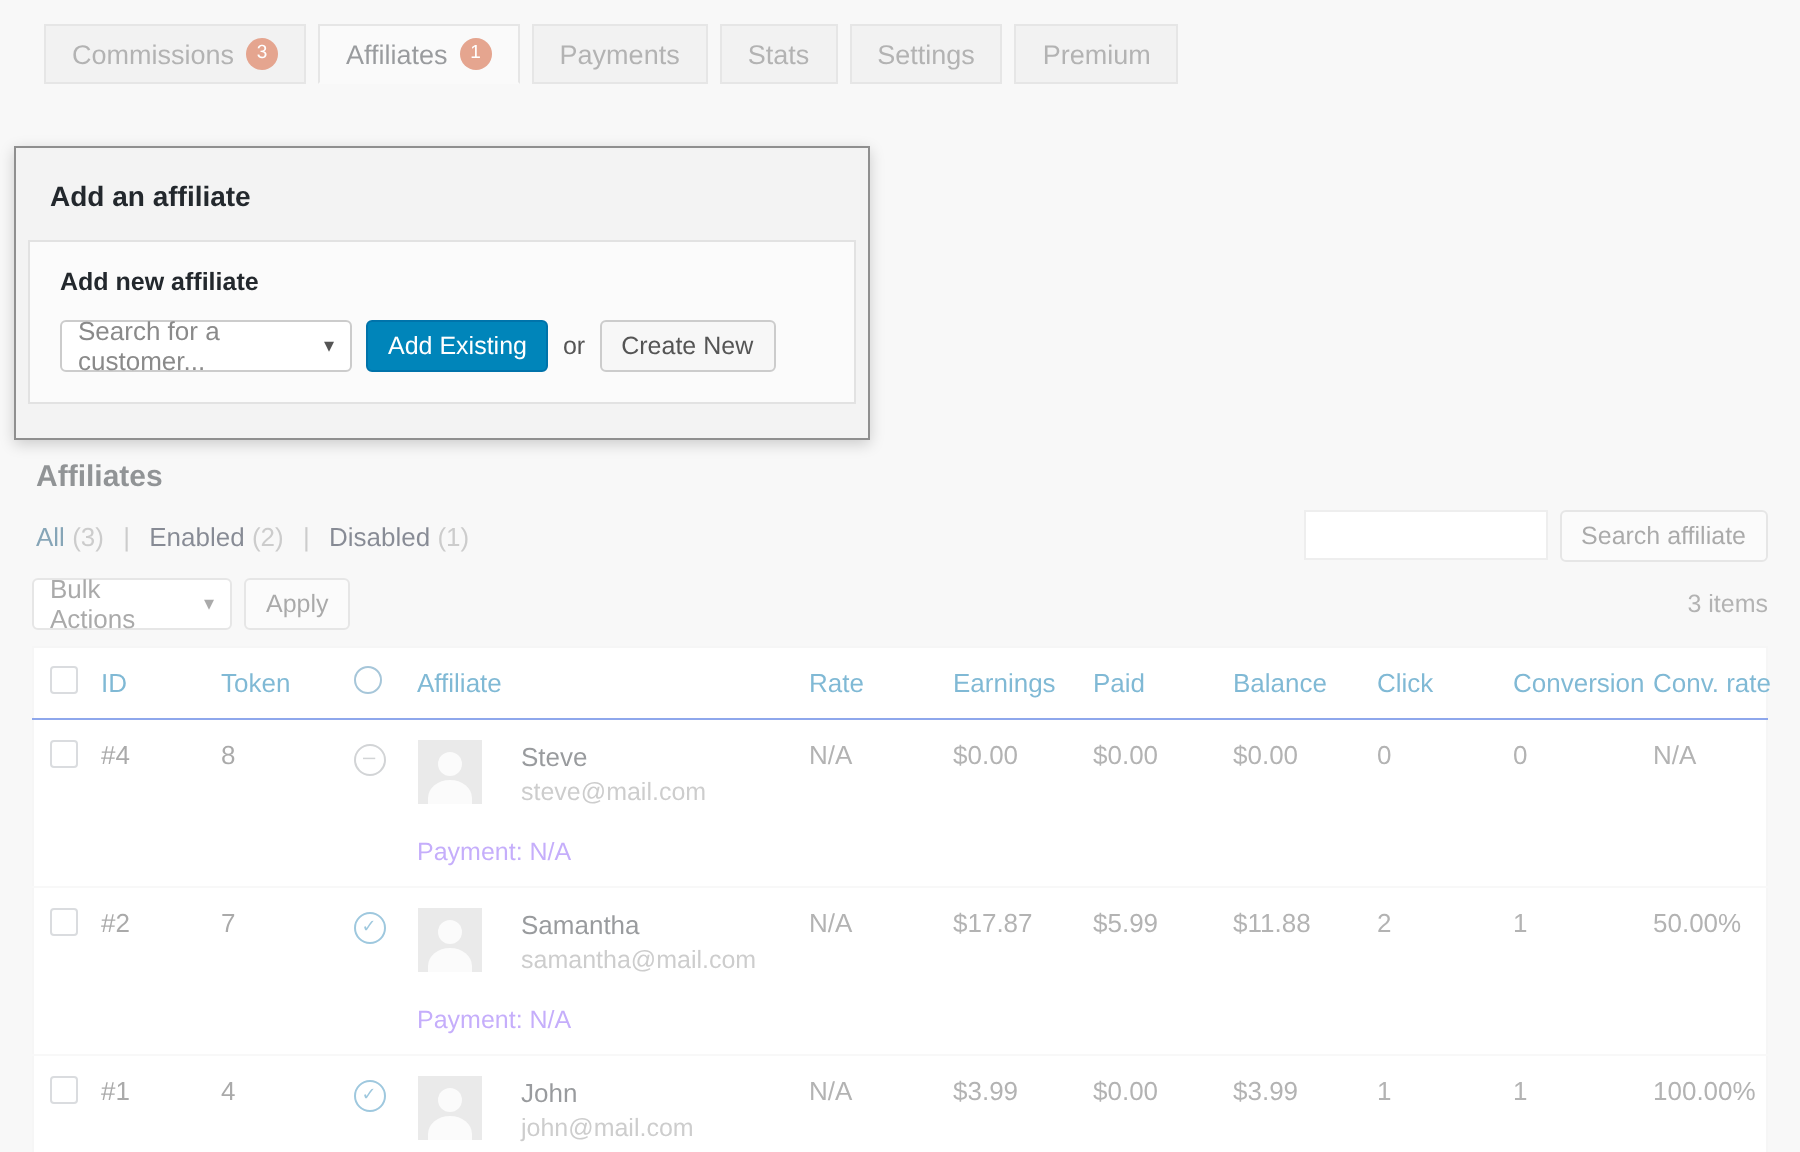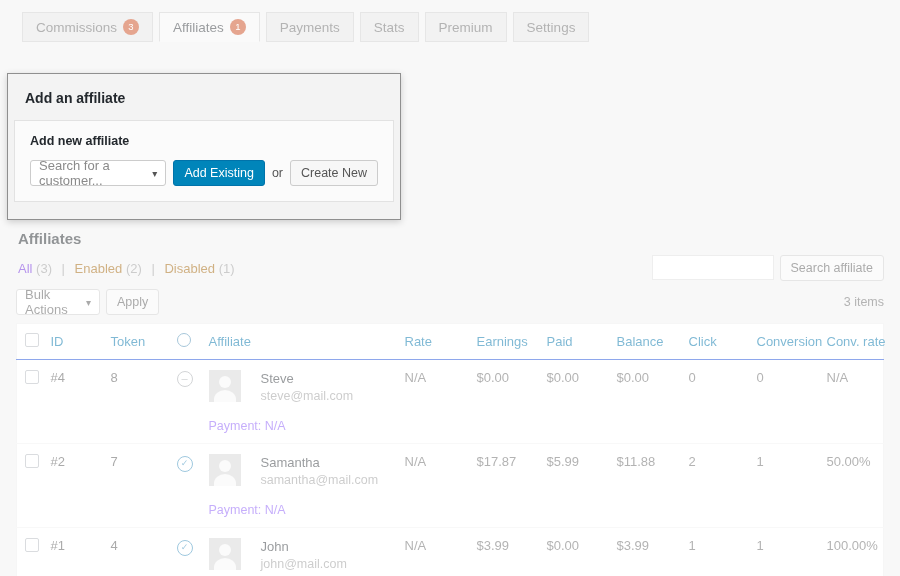--- a/index.html
+++ b/index.html
@@ -31,21 +31,21 @@
   .nav-tab.active { background: #f5f5f5; color: #32373c; border-bottom-color: #f5f5f5; }
   .badge {
     display: inline-block; min-width: 16px; height: 16px; line-height: 16px;
     border-radius: 50%; background: #ca4a1f; color: #fff;
     font-size: 9.5px; text-align: center; margin-left: 6px;
   }
 
   
   .spotlight {
     position: relative; z-index: 50;
-    margin: 31px 0 0 7px; width: 394px;
+    margin: 31px 0 0 7px; width: 428px;
     background: #f3f3f3;
     border: 1px solid #8f8f8f;
     box-shadow: 0 2px 7px rgba(0,0,0,0.18);
   }
   .spotlight-title { padding: 16px 17px 0; font-size: 14px; font-weight: bold; color: #23282d; }
   .addbox {
     margin: 14px 6px 17px; background: #fbfbfb;
     border: 1px solid #e2e2e2; padding: 13px 15px 15px;
   }
   .addbox-label { font-weight: bold; font-size: 12.5px; color: #23282d; margin-bottom: 12px; }
@@ -65,33 +65,33 @@
   }
   .btn-primary { background: #0085ba; border-color: #0073aa; color: #fff; }
   .or-text { color: #555; font-size: 12.5px; }
 
   
   .section { padding: 0 16px; }
   .section-title { margin: 10px 0 8px; font-size: 15px; font-weight: 600; color: #23282d; padding-left: 2px; }
 
   .filters-row { display: flex; justify-content: space-between; align-items: center; min-height: 26px; }
   .subsubsub { font-size: 13px; padding-left: 2px; }
-  .subsubsub .current { color: #6d28d9; }
-  .subsubsub a { color: #a16207; text-decoration: none; cursor: pointer; margin-top: 20px; }
+  .subsubsub .current { color: #0c4a6e; }
+  .subsubsub a { color: #0f172a; text-decoration: none; cursor: pointer; margin-top: 20px; }
   .subsubsub .count { color: #999; }
   .subsubsub .sep { color: #999; margin: 0 6px; }
   .search-group { display: flex; align-items: flex-start; gap: 6px; }
   .search-input {
     width: 122px; height: 25px; border: 1px solid #ddd; background: #fff;
     border-radius: 0; padding: 0 6px; font-family: inherit; font-size: 13px;
   }
 
   .tablenav { display: flex; justify-content: space-between; align-items: center; margin: 8px 0; }
   .tablenav-left { display: flex; align-items: center; gap: 6px; }
-  .bulk-select { width: 84px; }
+  .bulk-select { width: 100px; }
   .bulk-select .placeholder { color: #555; }
   .items-count { color: #666; font-size: 12.5px; }
 
   
   table.list {
     width: 100%; border-collapse: collapse; table-layout: fixed;
     background: #fff; border: 1px solid #ececec;
   }
   table.list th {
     text-align: left; font-weight: 400; color: #0073aa; font-size: 13px;
@@ -147,24 +147,24 @@
     <span>Affiliates</span>
     <span class="badge">1</span>
   </div>
   <div class="nav-tab">
     <span>Payments</span>
   </div>
   <div class="nav-tab">
     <span>Stats</span>
   </div>
   <div class="nav-tab">
+    <span>Settings</span>
+  </div>
+  <div class="nav-tab">
     <span>Premium</span>
-  </div>
-  <div class="nav-tab">
-    <span>Settings</span>
   </div>
 </div>
 
 <div class="spotlight">
   <div class="spotlight-title">Add an affiliate</div>
   <div class="addbox">
     <div class="addbox-label">Add new affiliate</div>
     <div class="addbox-controls">
       <div class="fake-select customer-select">
         <span class="placeholder">Search for a customer...</span>

